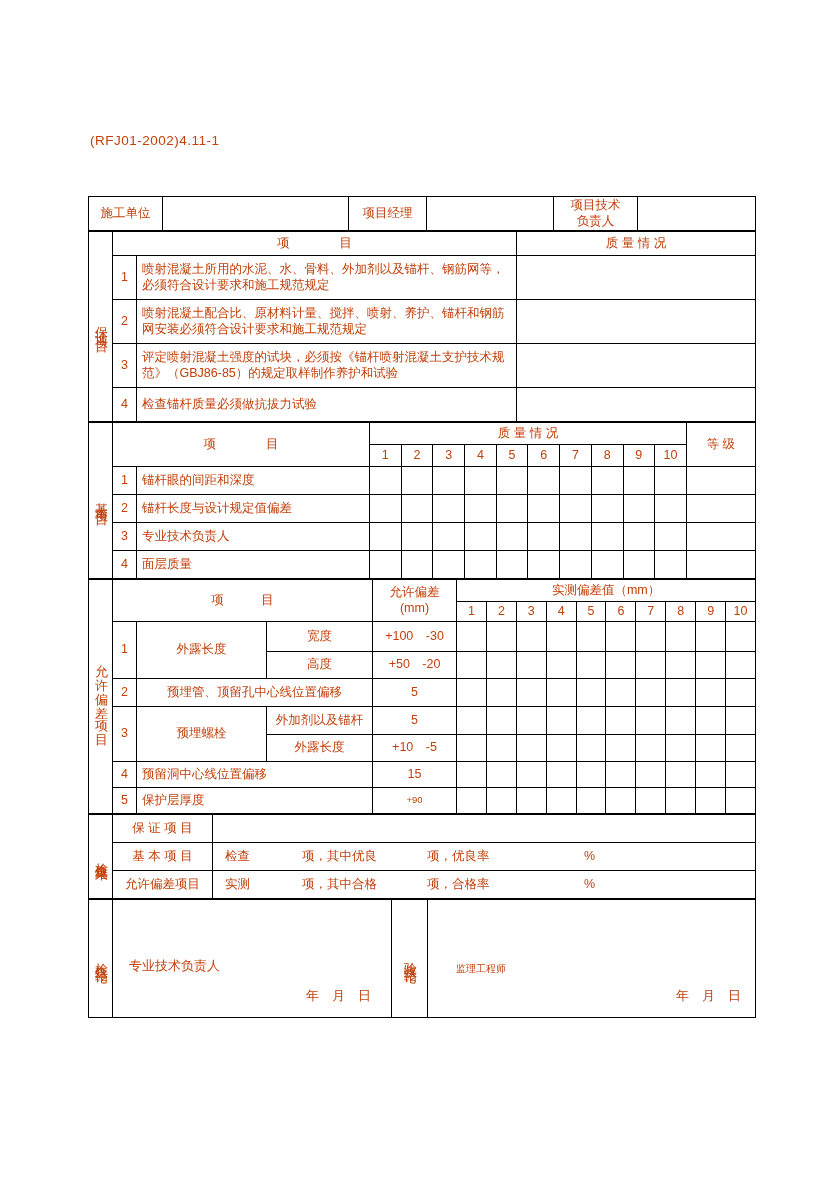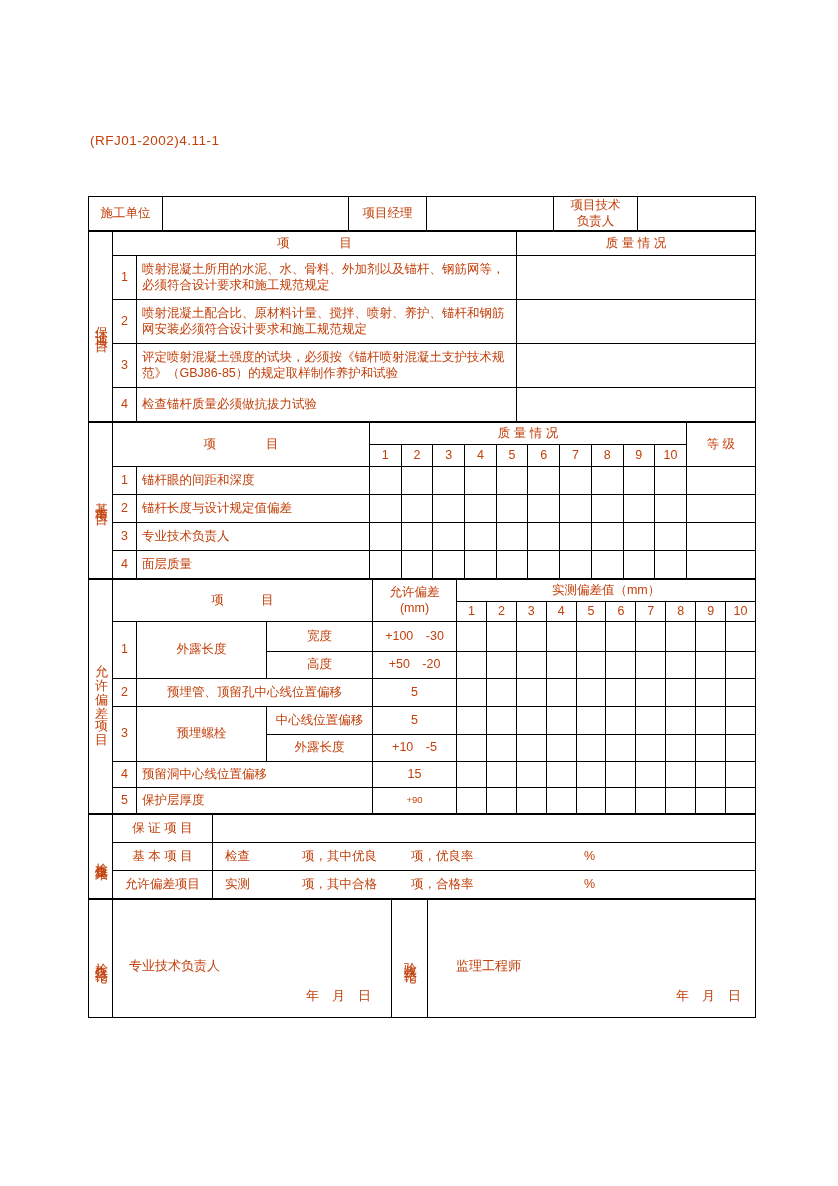--- a/index.html
+++ b/index.html
@@ -18,24 +18,24 @@
   .small{font-size:9.5px;}
   .vcell{text-align:center;}
   .vlabel{writing-mode:vertical-lr;text-orientation:upright;margin:0 auto;font-size:13px;}
   .ls5{letter-spacing:5px;}
   .ls4{letter-spacing:4px;}
   .ls14{letter-spacing:14px;}
   .ls2{letter-spacing:2px;}
   .ls3{letter-spacing:3px;}
   .rel{position:relative;}
   .rpos{position:absolute;top:50%;transform:translateY(-50%);}
-  .p1{left:12px;} .p2{left:89px;} .p3{left:198px;} .p4{left:371px;}
+  .p1{left:12px;} .p2{left:89px;} .p3{left:214px;} .p4{left:371px;}
   .sign-cell{position:relative;}
   .role-left{position:absolute;left:16px;bottom:42px;font-size:13px;}
-  .role-right{position:absolute;left:28px;bottom:42px;font-size:13px;}
+  .role-right{position:absolute;left:28px;bottom:42px;font-size:10px;}
   .date-left{position:absolute;right:20px;bottom:12px;font-size:13px;}
   .date-right{position:absolute;right:14px;bottom:12px;font-size:13px;}
   
   tr.h32{height:32px;} tr.h24{height:24px;} tr.h44{height:44px;} tr.h34{height:34px;}
   tr.h22{height:22px;} tr.h20{height:20px;} tr.h28{height:28px;} tr.h30{height:30px;}
   tr.h27{height:27px;} tr.h26{height:26px;} tr.h118{height:118px;}
 </style>
 </head>
 <body>
 
@@ -287,21 +287,21 @@
             <td></td>
             <td></td>
             <td></td>
             <td></td>
             <td></td>
             <td></td>
       </tr>
       <tr class="h28">
         <td class="c" rowspan="2">3</td>
         <td class="c" rowspan="2">预埋螺栓</td>
-        <td class="c">中心线位置偏移</td>
+        <td class="c">外加剂以及锚杆</td>
         <td class="c">5</td>
         <td></td>
             <td></td>
             <td></td>
             <td></td>
             <td></td>
             <td></td>
             <td></td>
             <td></td>
             <td></td>

